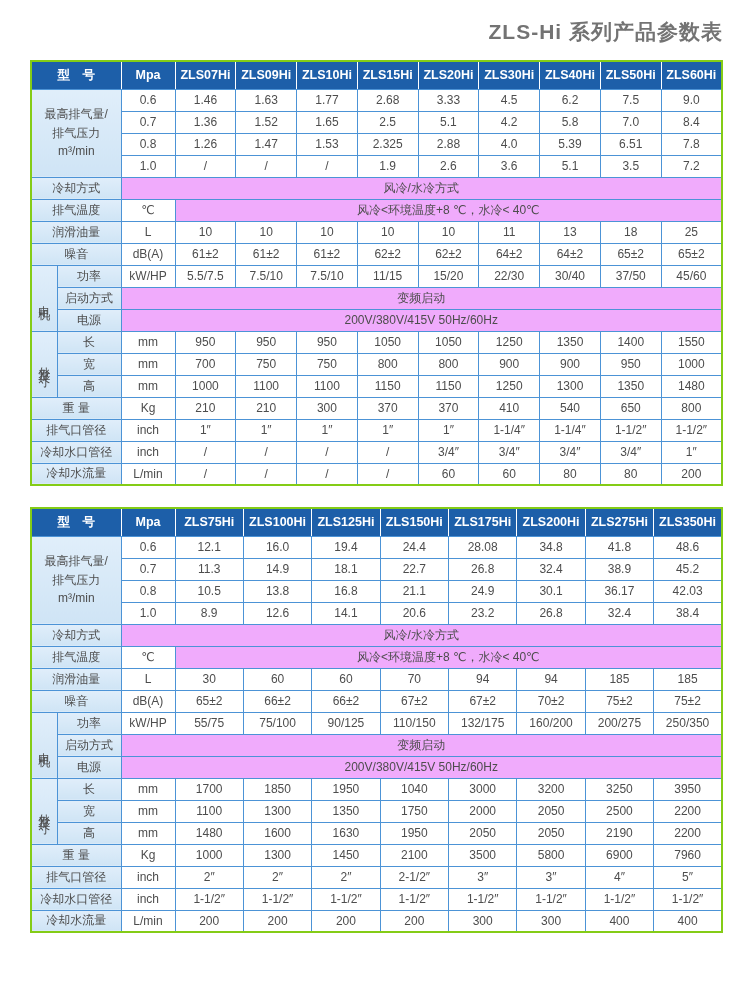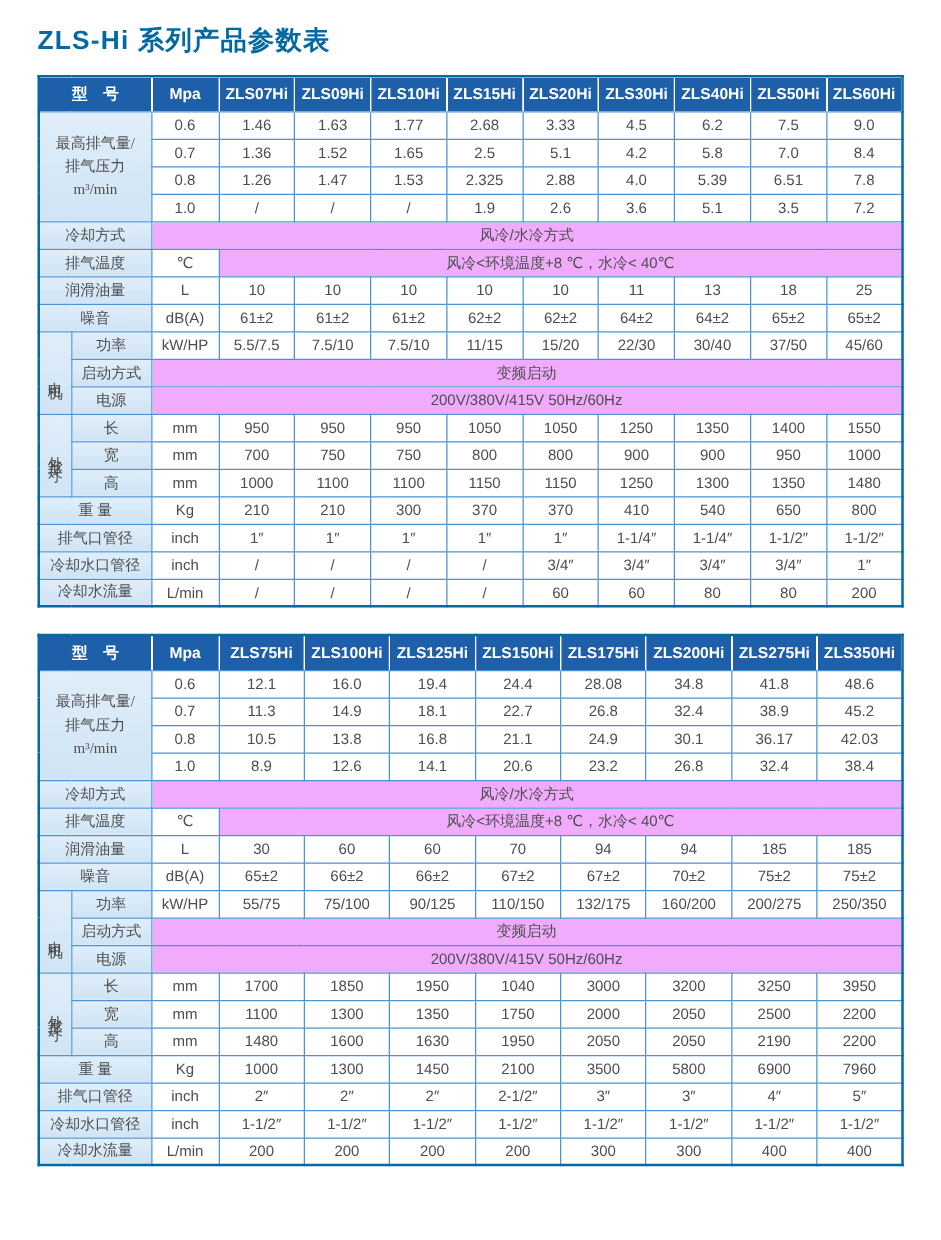--- a/index.html
+++ b/index.html
@@ -3,46 +3,45 @@
 <meta charset="utf-8">
 <style>
   * { box-sizing: border-box; }
   html,body { margin:0; padding:0; background:#ffffff; }
   body {
     width:753px; height:992px; overflow:hidden;
     font-family:"Liberation Sans","DejaVu Sans",sans-serif;
   }
   .page { padding:12px 30px 0 30px; }
   .title {
-    color:#0369a1; font-size:21px; font-weight:bold;
-    margin:6px 0 14px 0; letter-spacing:1px;
+    color:#737373; font-size:21px; font-weight:bold;
+    margin:6px 0 14px 0; letter-spacing:1px;text-align:right;
   }
   table.spec {
     border-collapse:collapse; table-layout:fixed;
     width:693px; margin:0 0 21px 0;
-    border:2px solid #0369a1;
+    border:2px solid #84cc16;
   }
   .spec th, .spec td {
     border:1px solid #4c93d6;
     font-size:12px; color:#4d4d4d;
     text-align:center; vertical-align:middle;
     height:22px; padding:1px 2px;
     overflow:hidden;
   }
   .spec thead th {
     background:#1d5fa9; color:#ffffff; font-weight:bold;
     height:28px; font-size:12.5px;
     border-color:#ffffff; border-top-color:#4c93d6; border-bottom-color:#4c93d6;
   }
   .spec thead th:first-child { border-left-color:#4c93d6; }
   .spec thead th:last-child  { border-right-color:#4c93d6; }
   .lab {
     background:linear-gradient(180deg,#e0eefa 0%,#cfe4f5 100%);
     color:#3a3a3a;
-    font-family:Liberation Serif, serif;
   }
   .cap {
     text-align:left; padding-left:9px;
     white-space:pre-line; line-height:1.55; font-size:12px;
   }
   .grp { padding:0; }
   .grp span {
     display:inline-block;
     writing-mode:vertical-lr; text-orientation:upright;
     letter-spacing:3px; line-height:1;

